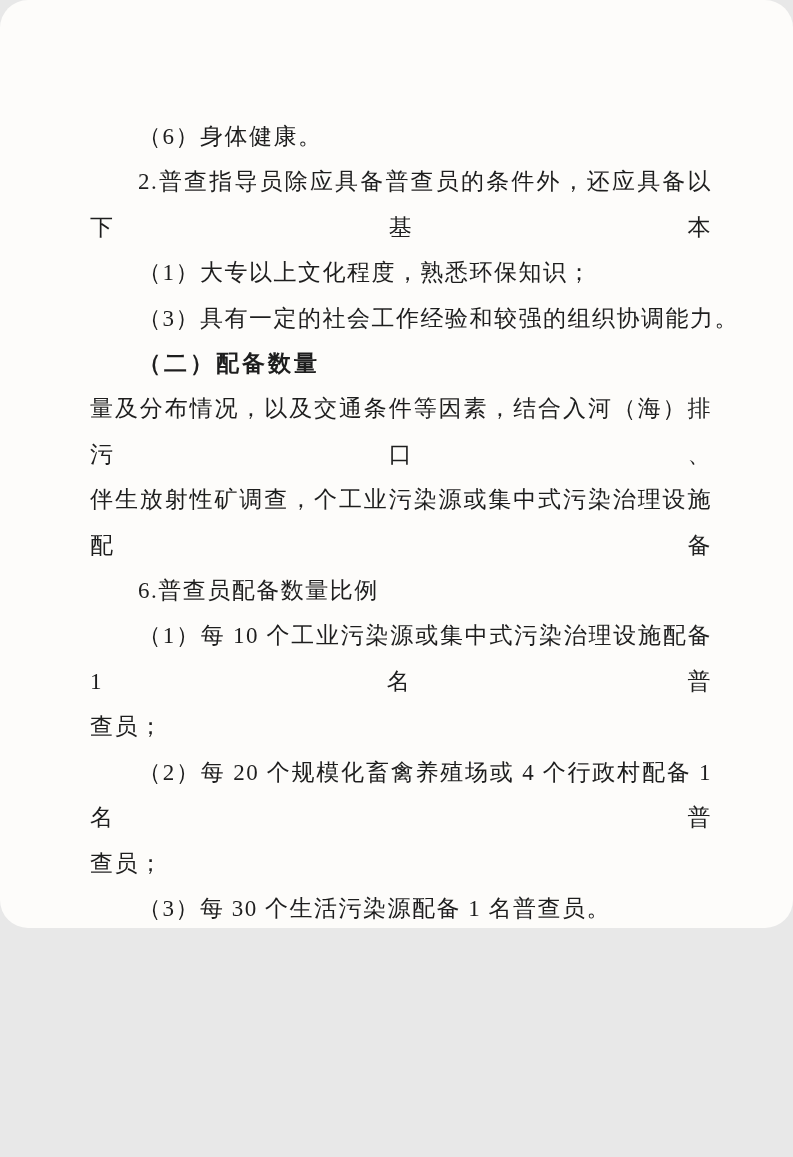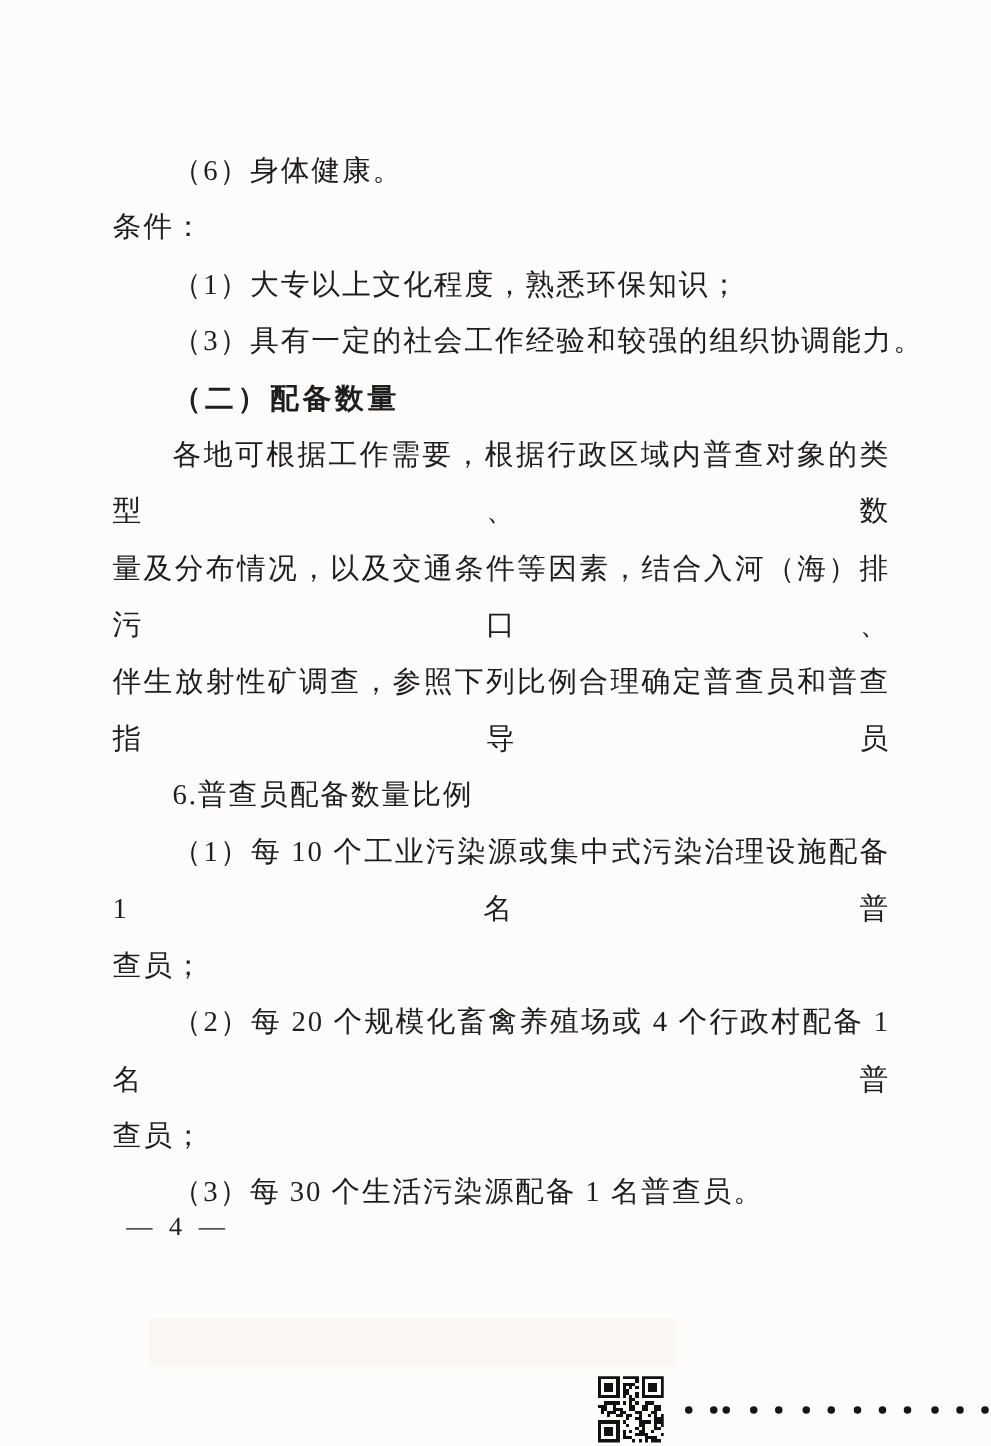--- a/index.html
+++ b/index.html
@@ -1,23 +1,24 @@
 <!DOCTYPE html>
 <html><head>
 <meta charset="utf-8">
 <style>
   html,body{margin:0;padding:0;background:#e8e8e8;}
   .page{
     position:relative;
-    width:793px;height:1157px;
+    width:793px;height:928px;
     margin:0 auto;
     background:#fdfcfa;
     overflow:hidden;
     font-family:"Liberation Serif","DejaVu Serif",serif;
     color:#1e1e1e;
+    border-radius:28px;
   }
   
   .page::after{
     content:"";position:absolute;left:120px;top:1055px;width:420px;height:38px;
     background:#f7f2e8;opacity:.45;pointer-events:none;
   }
   .textblock{
     position:absolute;
     left:90px;top:114px;width:622px;
     font-size:23px;
@@ -44,27 +45,26 @@
     background:#161616;
   }
 </style>
 </head>
 <body>
 
 <div class="page">
 
   <div class="textblock">
       <div class="line indent">（6）身体健康。</div>
-      <div class="line">条件：</div>
+      <div class="line indent fill">2.普查指导员除应具备普查员的条件外，还应具备以下基本</div>
       <div class="line indent">（1）大专以上文化程度，熟悉环保知识；</div>
       <div class="line indent">（3）具有一定的社会工作经验和较强的组织协调能力。</div>
       <div class="line indent bold">（二）配备数量</div>
-      <div class="line indent fill">各地可根据工作需要，根据行政区域内普查对象的类型、数</div>
       <div class="line fill">量及分布情况，以及交通条件等因素，结合入河（海）排污口、</div>
-      <div class="line fill">伴生放射性矿调查，参照下列比例合理确定普查员和普查指导员</div>
+      <div class="line fill">伴生放射性矿调查，个工业污染源或集中式污染治理设施配备</div>
       <div class="line indent">6.普查员配备数量比例</div>
       <div class="line indent fill">（1）每 10 个工业污染源或集中式污染治理设施配备 1 名普</div>
       <div class="line">查员；</div>
       <div class="line indent fill">（2）每 20 个规模化畜禽养殖场或 4 个行政村配备 1 名普</div>
       <div class="line">查员；</div>
       <div class="line indent">（3）每 30 个生活污染源配备 1 名普查员。</div>
     </div>
 
   <div class="footer">— 4 —</div>
 

